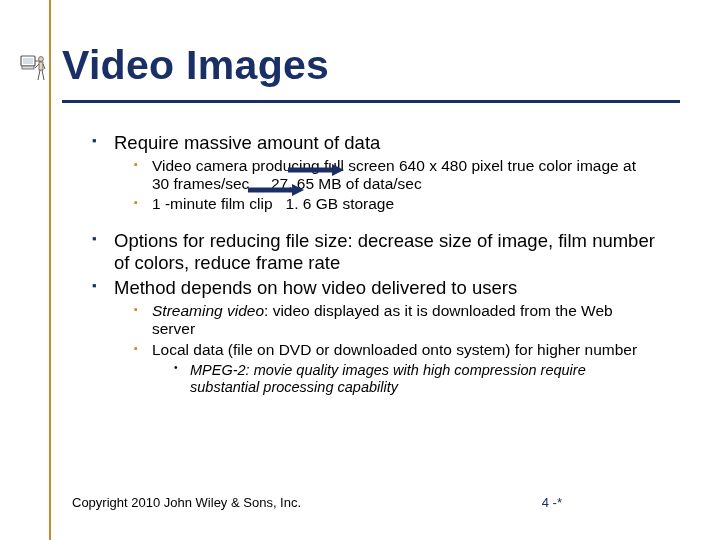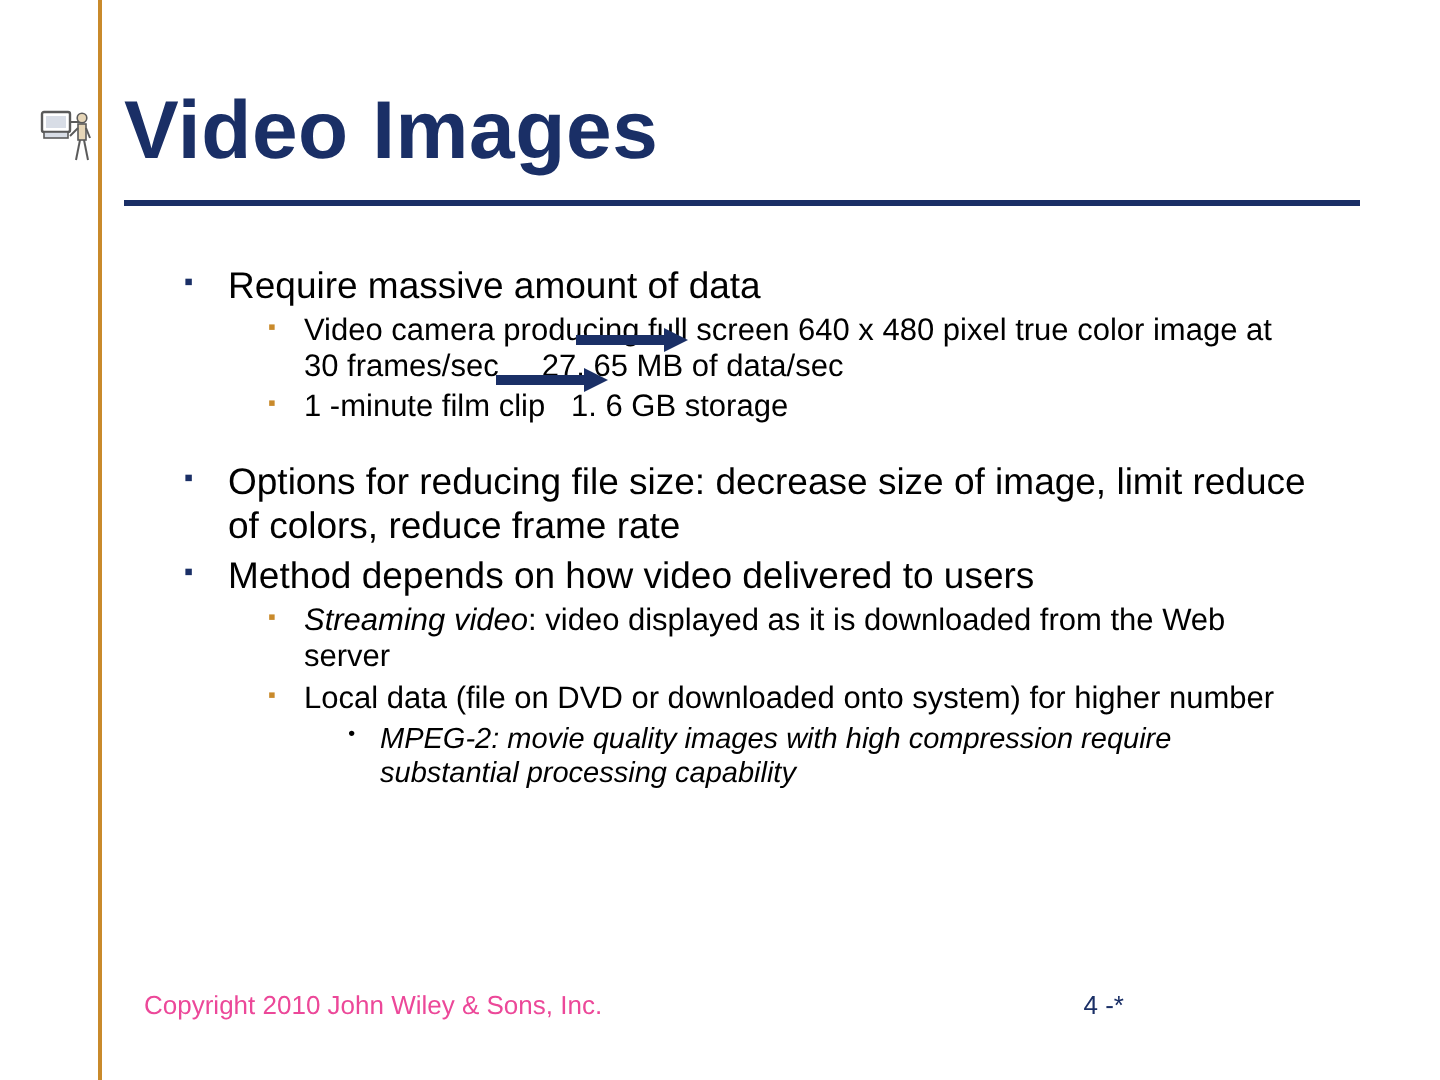--- a/index.html
+++ b/index.html
@@ -110,21 +110,21 @@
   .arrow {
     position: absolute;
     pointer-events: none;
   }
   .arrow svg { display: block; }
   .copyright {
     position: absolute;
     left: 72px;
     bottom: 30px;
     font-size: 13px;
-    color: #ec4899;
+    color: #000000;
   }
   .slidenum {
     position: absolute;
     right: 30px;
     bottom: 30px;
     font-size: 13px;
     color: #1a2f66;
   }
 </style>
 </head>
@@ -163,21 +163,21 @@
             <span>27. 65 MB of data/sec</span>
           </li>
           <li>
             <span>1 -minute film clip</span>
             &nbsp;
             <span>1. 6 GB storage</span>
           </li>
         </ul>
       </li>
       <li>
-        <span>Options for reducing file size: decrease size of image, limit reduce of colors, reduce frame rate</span>
+        <span>Options for reducing file size: decrease size of image, film number of colors, reduce frame rate</span>
       </li>
       <li>
         <span>Method depends on how video delivered to users</span>
         <ul class="lvl2">
           <li>
             <span class="ital">Streaming video</span><span>: video displayed as it is downloaded from the Web server</span>
           </li>
           <li>
             <span>Local data (file on DVD or downloaded onto system) for higher number</span>
             <ul class="lvl3">

